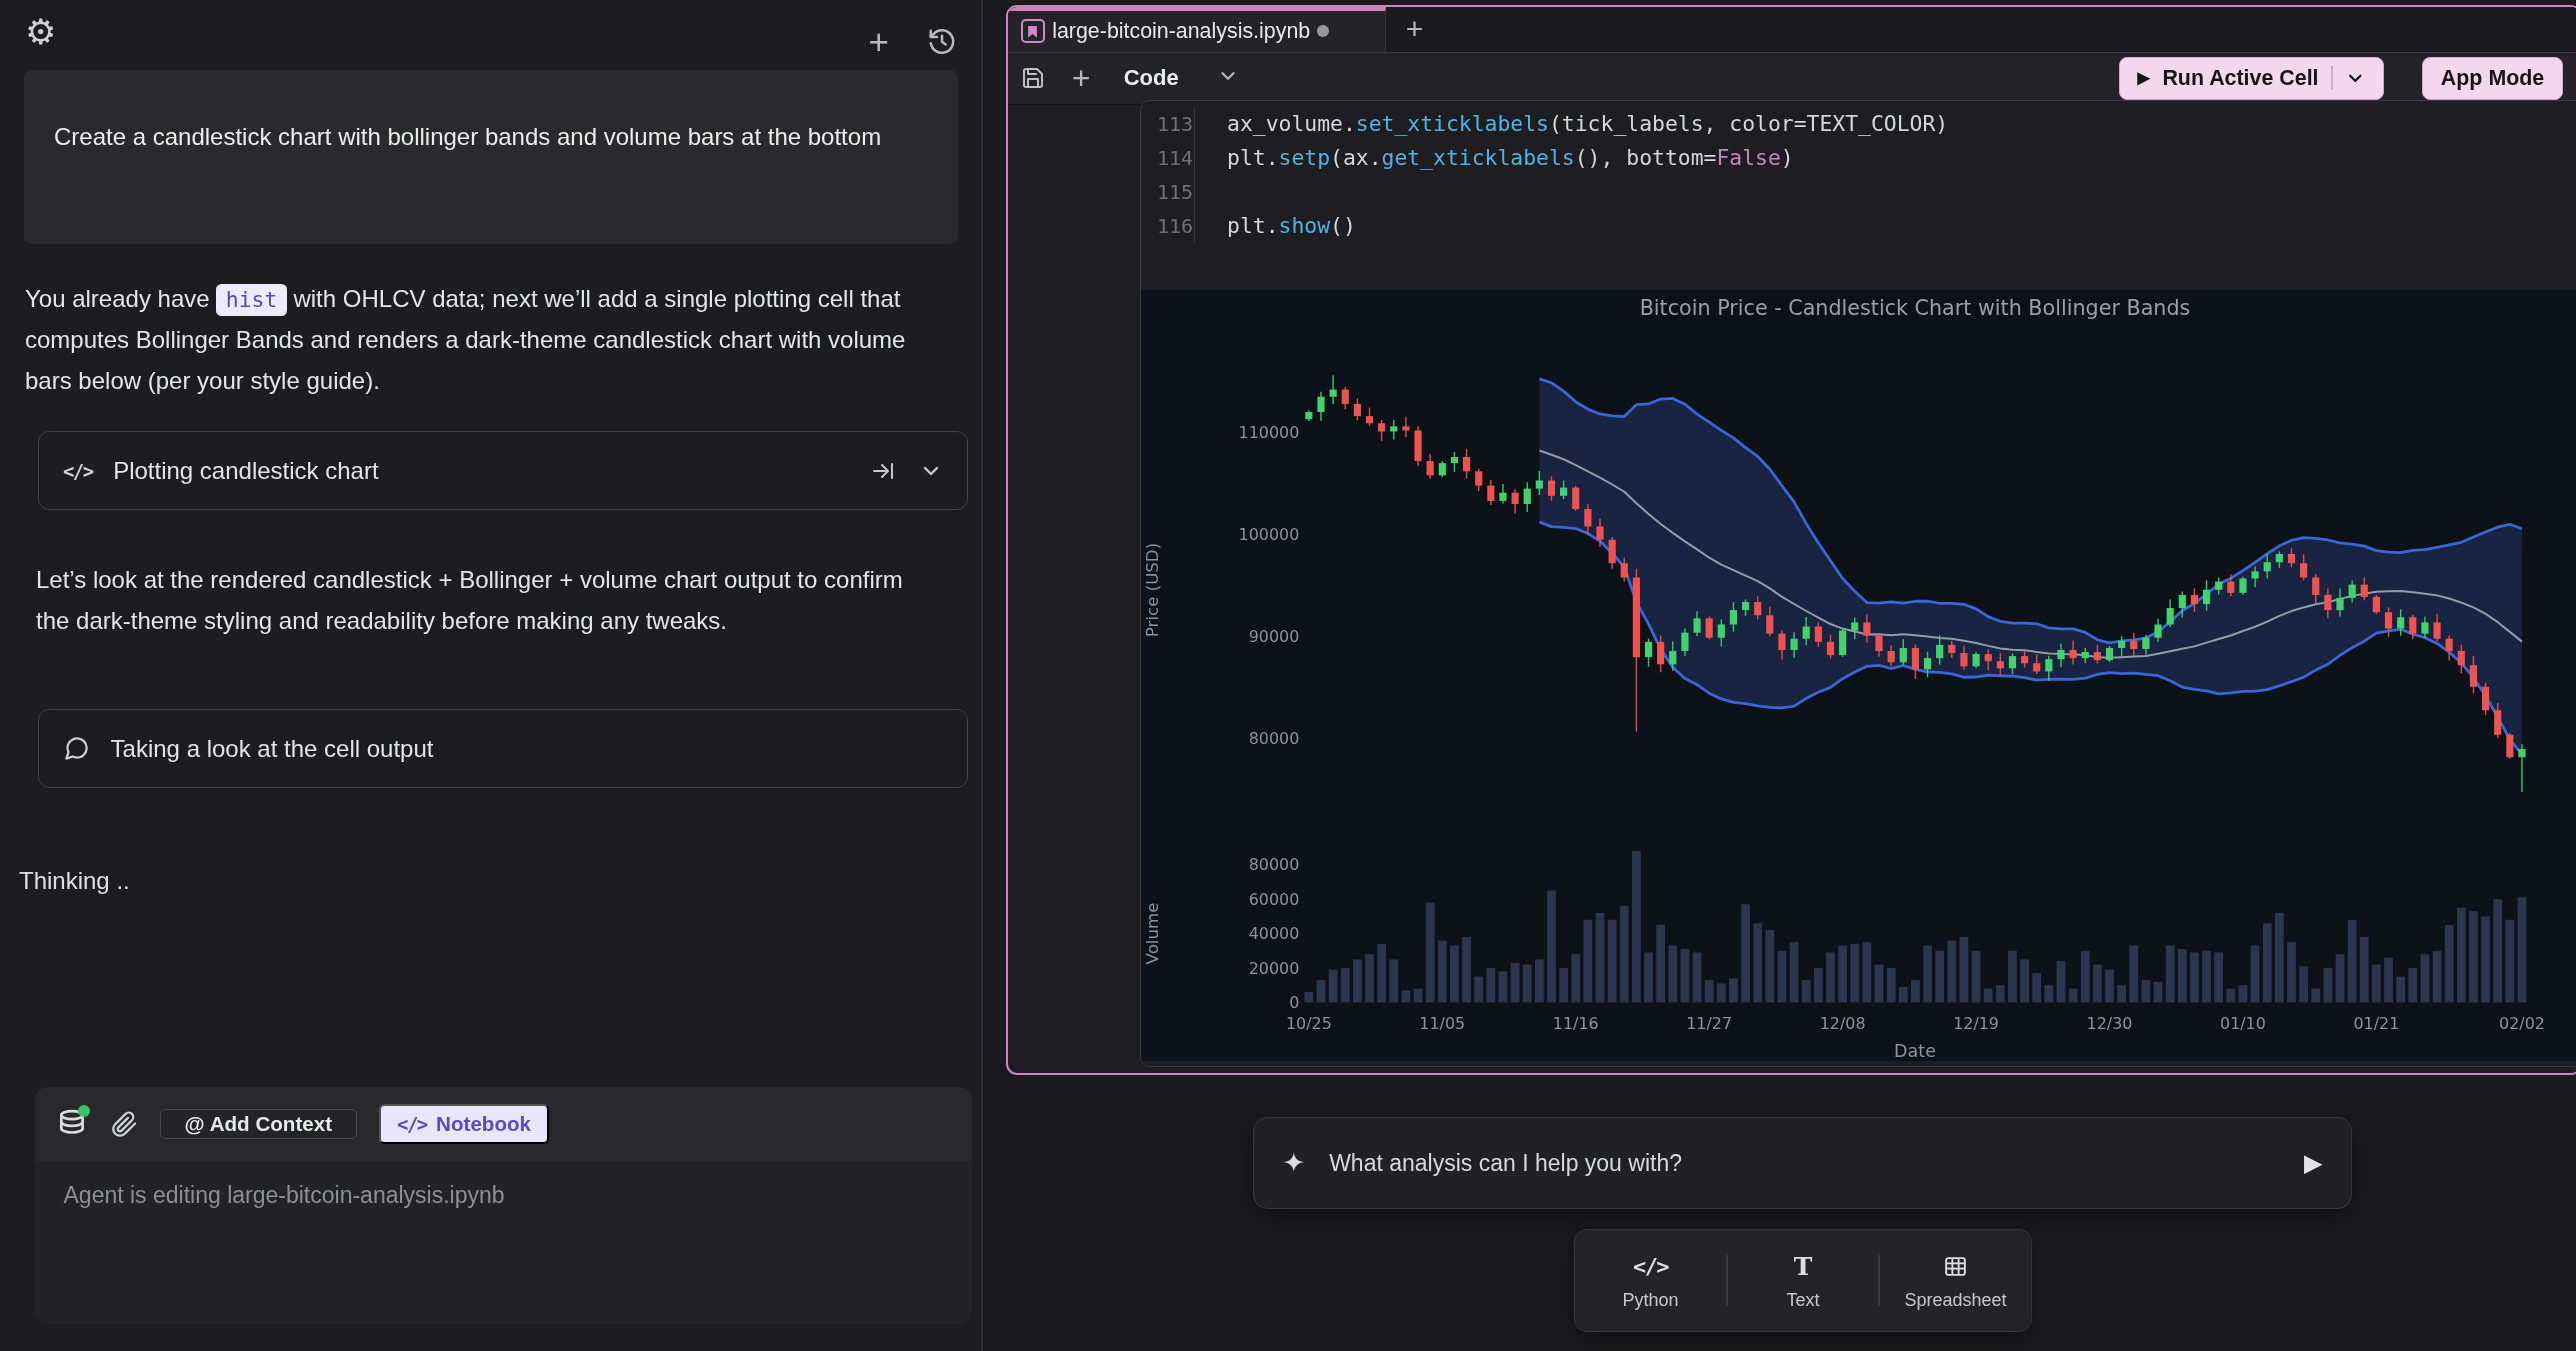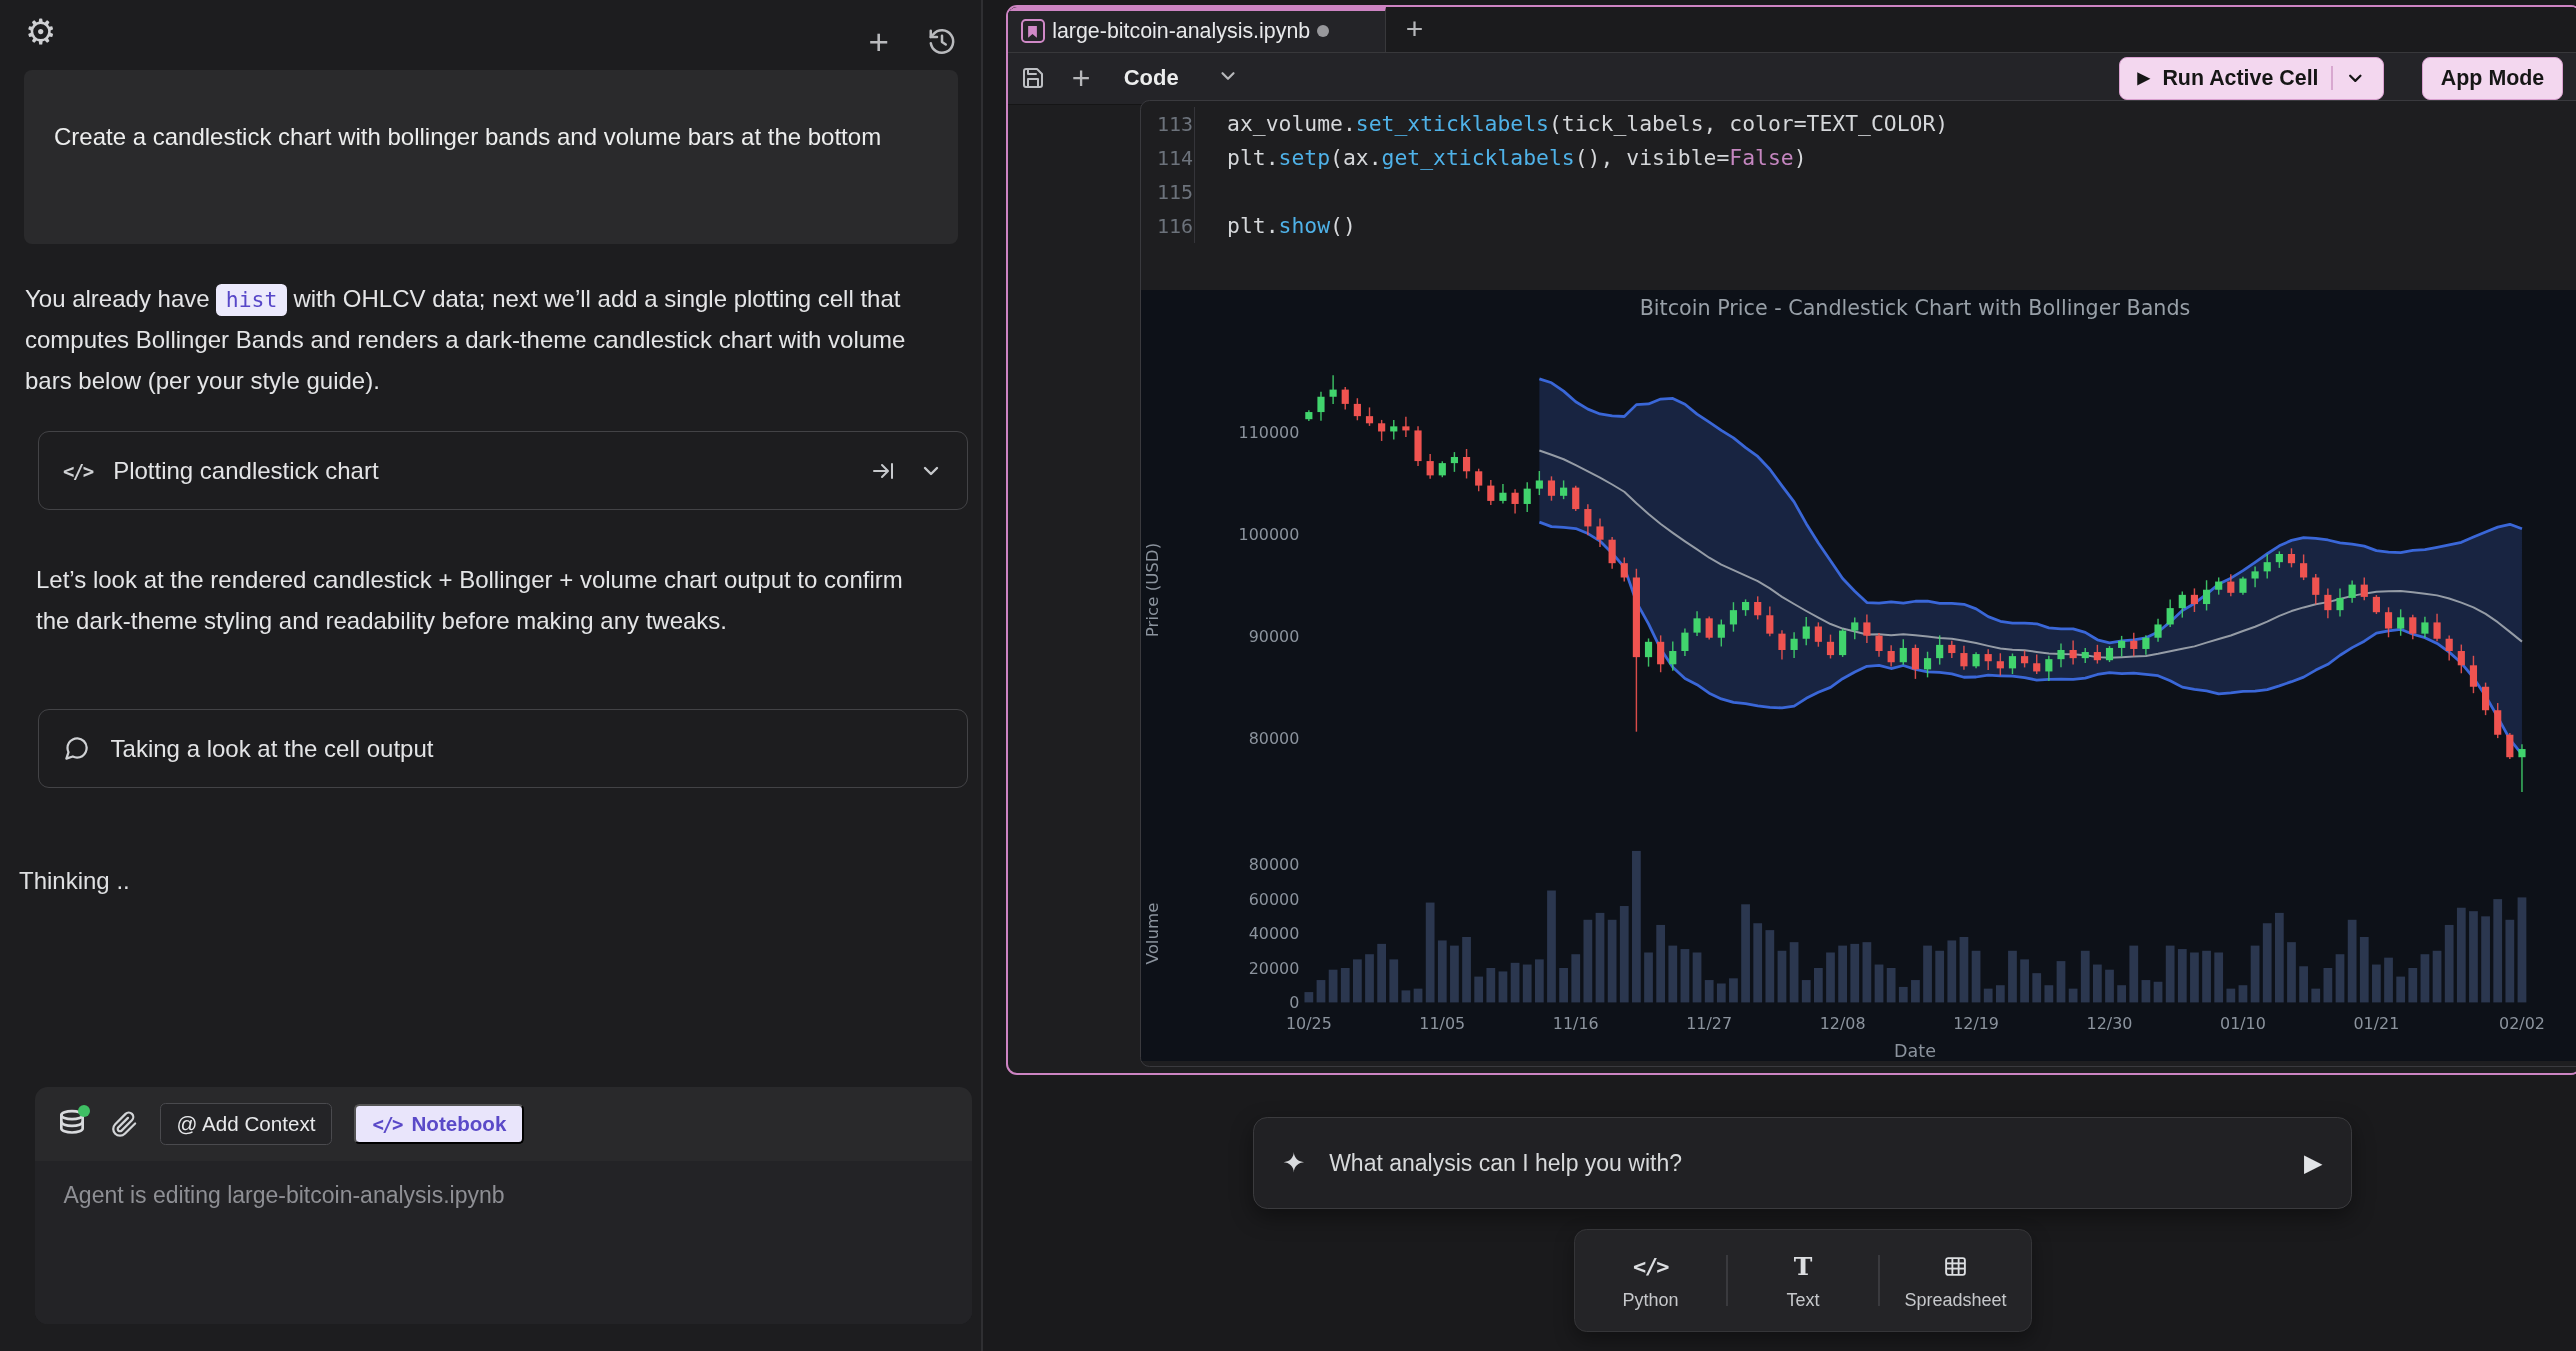--- a/index.html
+++ b/index.html
@@ -33,22 +33,22 @@
   .tcard .codeglyph{font-family:"DejaVu Sans Mono",monospace;font-size:19px;font-weight:bold;color:#cfd1d4;letter-spacing:-1.6px}
   .tcard-right{margin-left:auto;display:flex;align-items:center;gap:24px;color:#c7c9cc}
   .intro2{position:absolute;left:36px;top:559px;width:878px;color:#e4e5e7;font-size:24px;line-height:41px}
   .thinking{position:absolute;left:19px;top:867px;color:#dfe0e2;font-size:24px}
 
   .composer{position:absolute;left:35px;top:1087px;width:937px;height:237px;background:var(--bg-composer);border-radius:12.7px}
   .composer-bar{height:74px;display:flex;align-items:center;padding:0 20.6px;gap:22px}
   .db-wrap{position:relative;width:33px;height:35px;color:#d8dadd}
   .db-dot{position:absolute;right:-1.6px;top:-1.6px;width:12px;height:12px;border-radius:50%;background:var(--green)}
   .clip{color:#d2d4d7}
-  .ctx-btn{height:42px;padding:0 16px;border:1.6px solid #4a4a4e;background:#242427;color:#e8e9eb;
-    font-size:20.6px;font-weight:400;border-radius:5.5px;display:flex;align-items:center;gap:6.3px}
+  .ctx-btn{height:30px;padding:0 24px;border:1.6px solid #4a4a4e;background:#242427;color:#e8e9eb;
+    font-size:20.6px;font-weight:700;border-radius:5.5px;display:flex;align-items:center;gap:6.3px}
   .nb-btn{height:40px;padding:0 16px;background:#e9e5fb;color:#5a49c8;font-size:20.6px;font-weight:700;
     border-radius:5.5px;display:flex;align-items:center;gap:9.5px}
   .nb-btn .codeglyph{font-family:"DejaVu Sans Mono",monospace;font-size:19px;font-weight:bold;letter-spacing:-1.6px}
   .composer-input{position:absolute;top:74px;left:0;right:0;bottom:0;background:var(--bg-composer-input);
     border-radius:0 0 12.7px 12.7px;padding:20.6px 28.5px;color:var(--text-faint);font-size:23px}
 
   .panel-divider{position:absolute;left:981px;top:0;width:2.4px;height:1351px;background:#2f2f32}
   .right-bg{position:absolute;left:983px;top:0;right:0;height:1351px;background:#1a1a1c}
 
   
@@ -228,21 +228,21 @@
     </div>
 
     <div class="cell">
       <div class="code-block" id="code-block">
           <div class="code-line">
             <span class="lnum">113</span>
             <span class="ltext"><span class="tok-p">ax_volume.</span><span class="tok-f">set_xticklabels</span><span class="tok-p">(tick_labels, color=TEXT_COLOR)</span></span>
           </div>
           <div class="code-line">
             <span class="lnum">114</span>
-            <span class="ltext"><span class="tok-p">plt.</span><span class="tok-f">setp</span><span class="tok-p">(ax.</span><span class="tok-f">get_xticklabels</span><span class="tok-p">(), visible=</span><span class="tok-k">False</span><span class="tok-p">)</span></span>
+            <span class="ltext"><span class="tok-p">plt.</span><span class="tok-f">setp</span><span class="tok-p">(ax.</span><span class="tok-f">get_xticklabels</span><span class="tok-p">(), bottom=</span><span class="tok-k">False</span><span class="tok-p">)</span></span>
           </div>
           <div class="code-line">
             <span class="lnum">115</span>
             <span class="ltext"></span>
           </div>
           <div class="code-line">
             <span class="lnum">116</span>
             <span class="ltext"><span class="tok-p">plt.</span><span class="tok-f">show</span><span class="tok-p">()</span></span>
           </div>
         </div>

